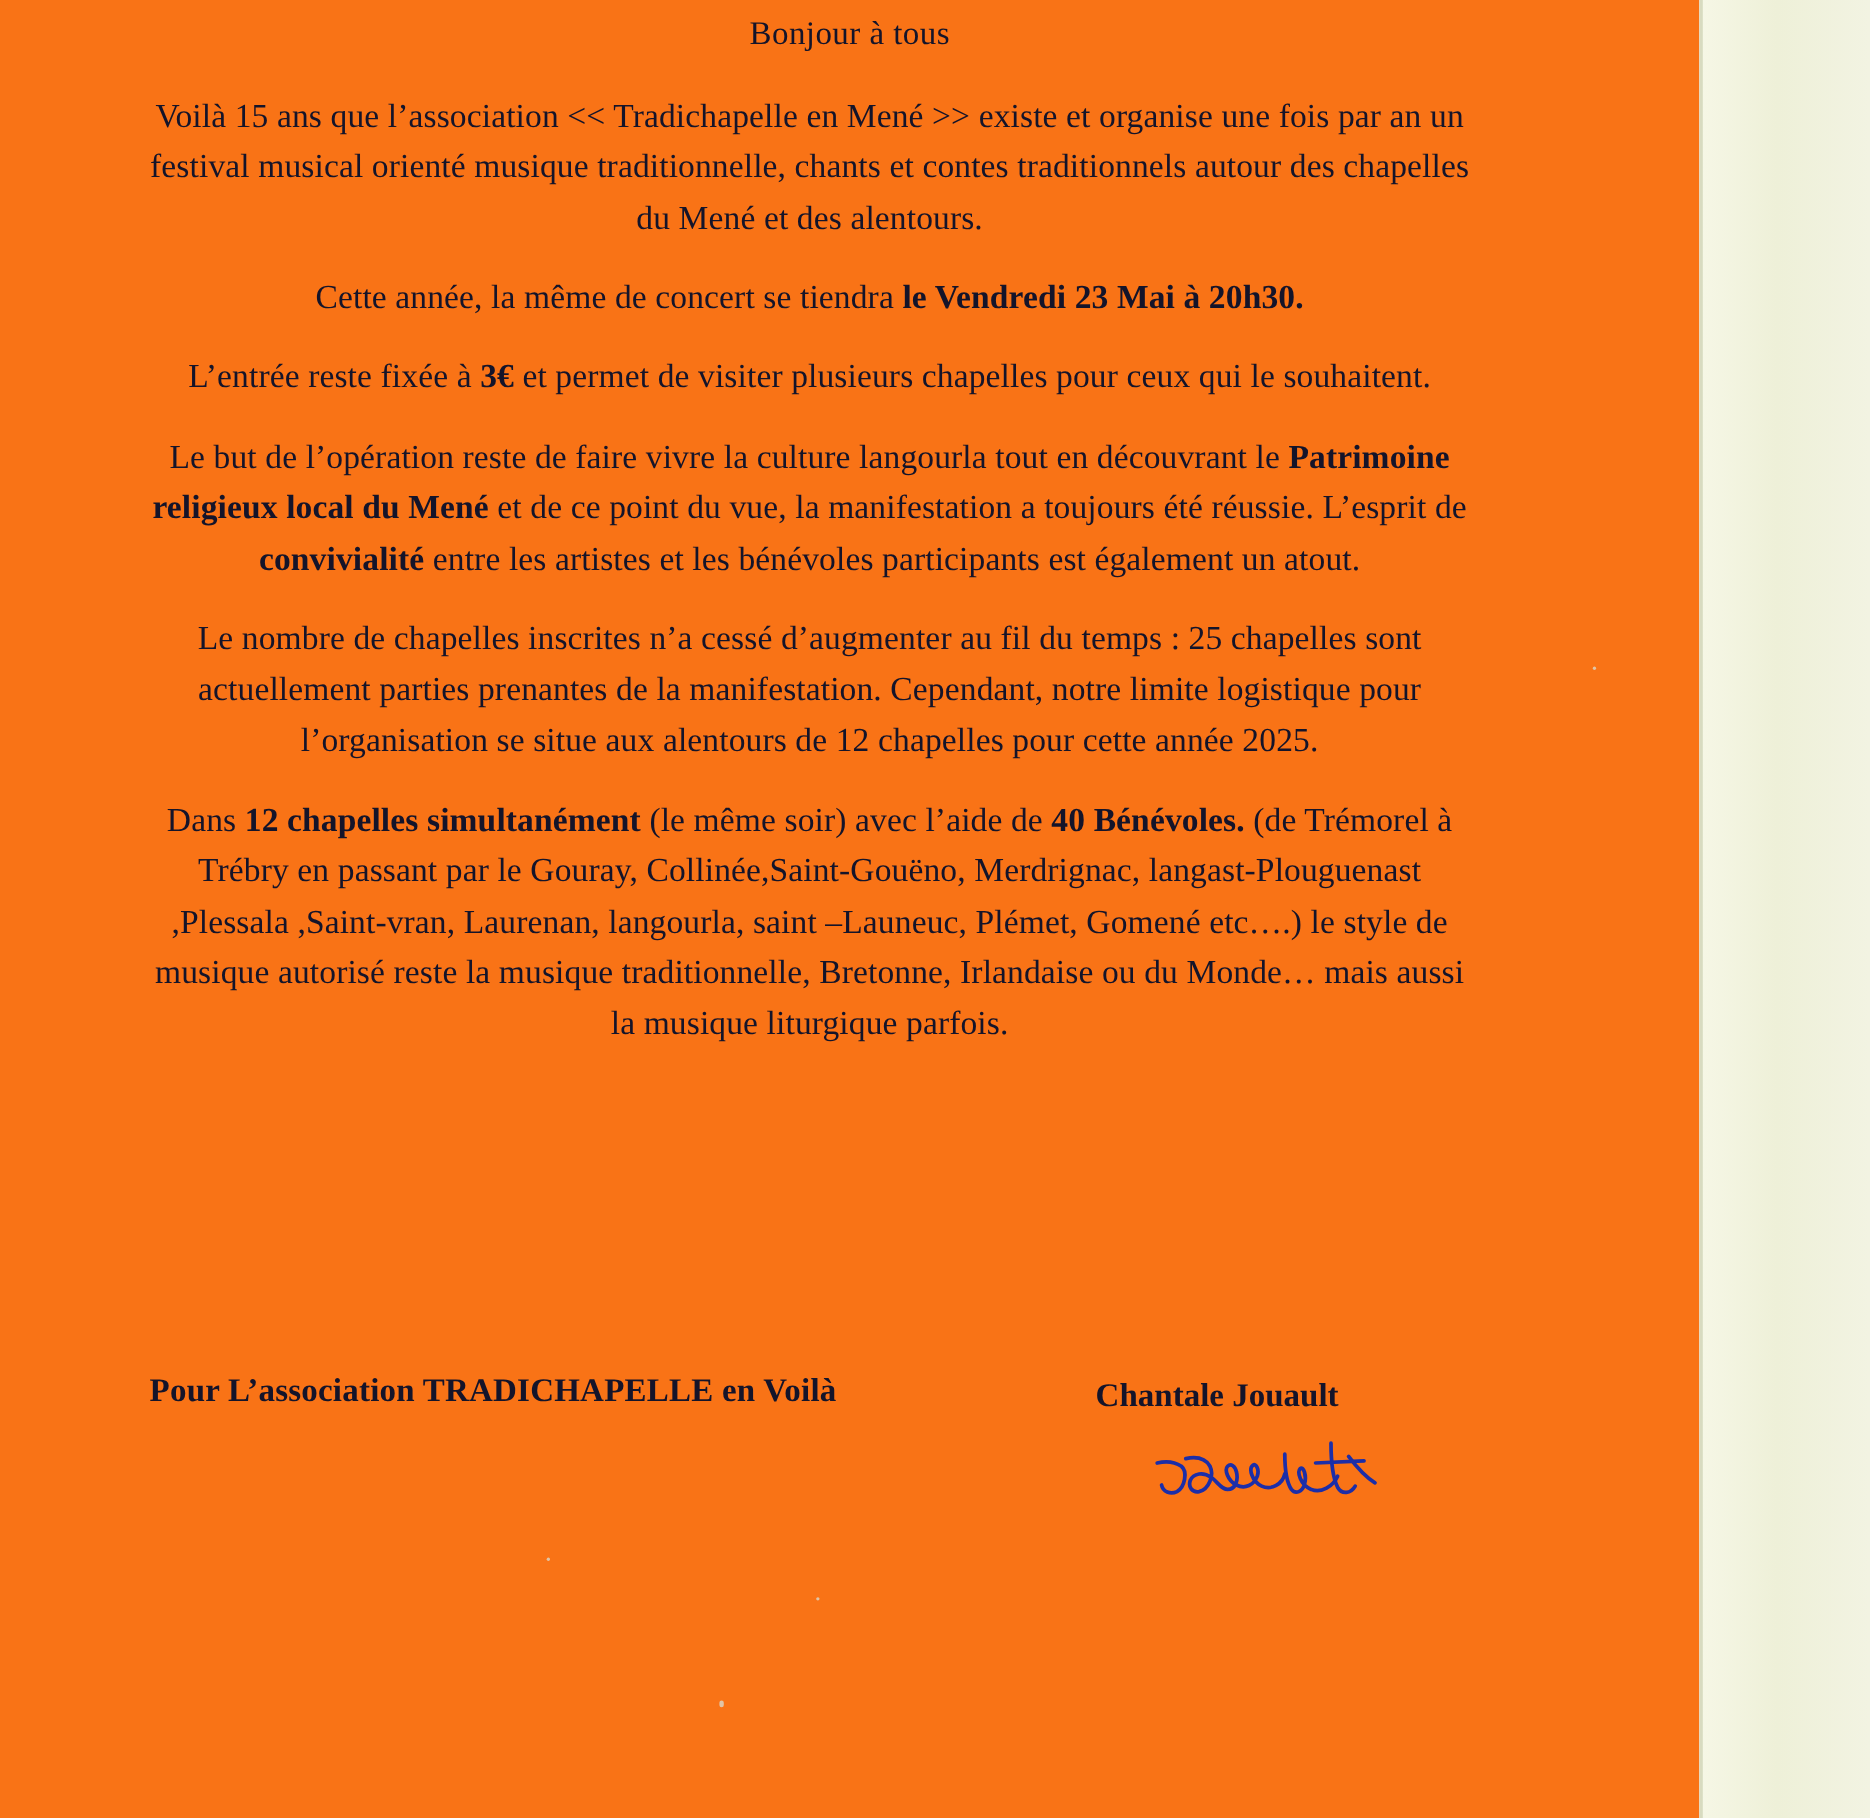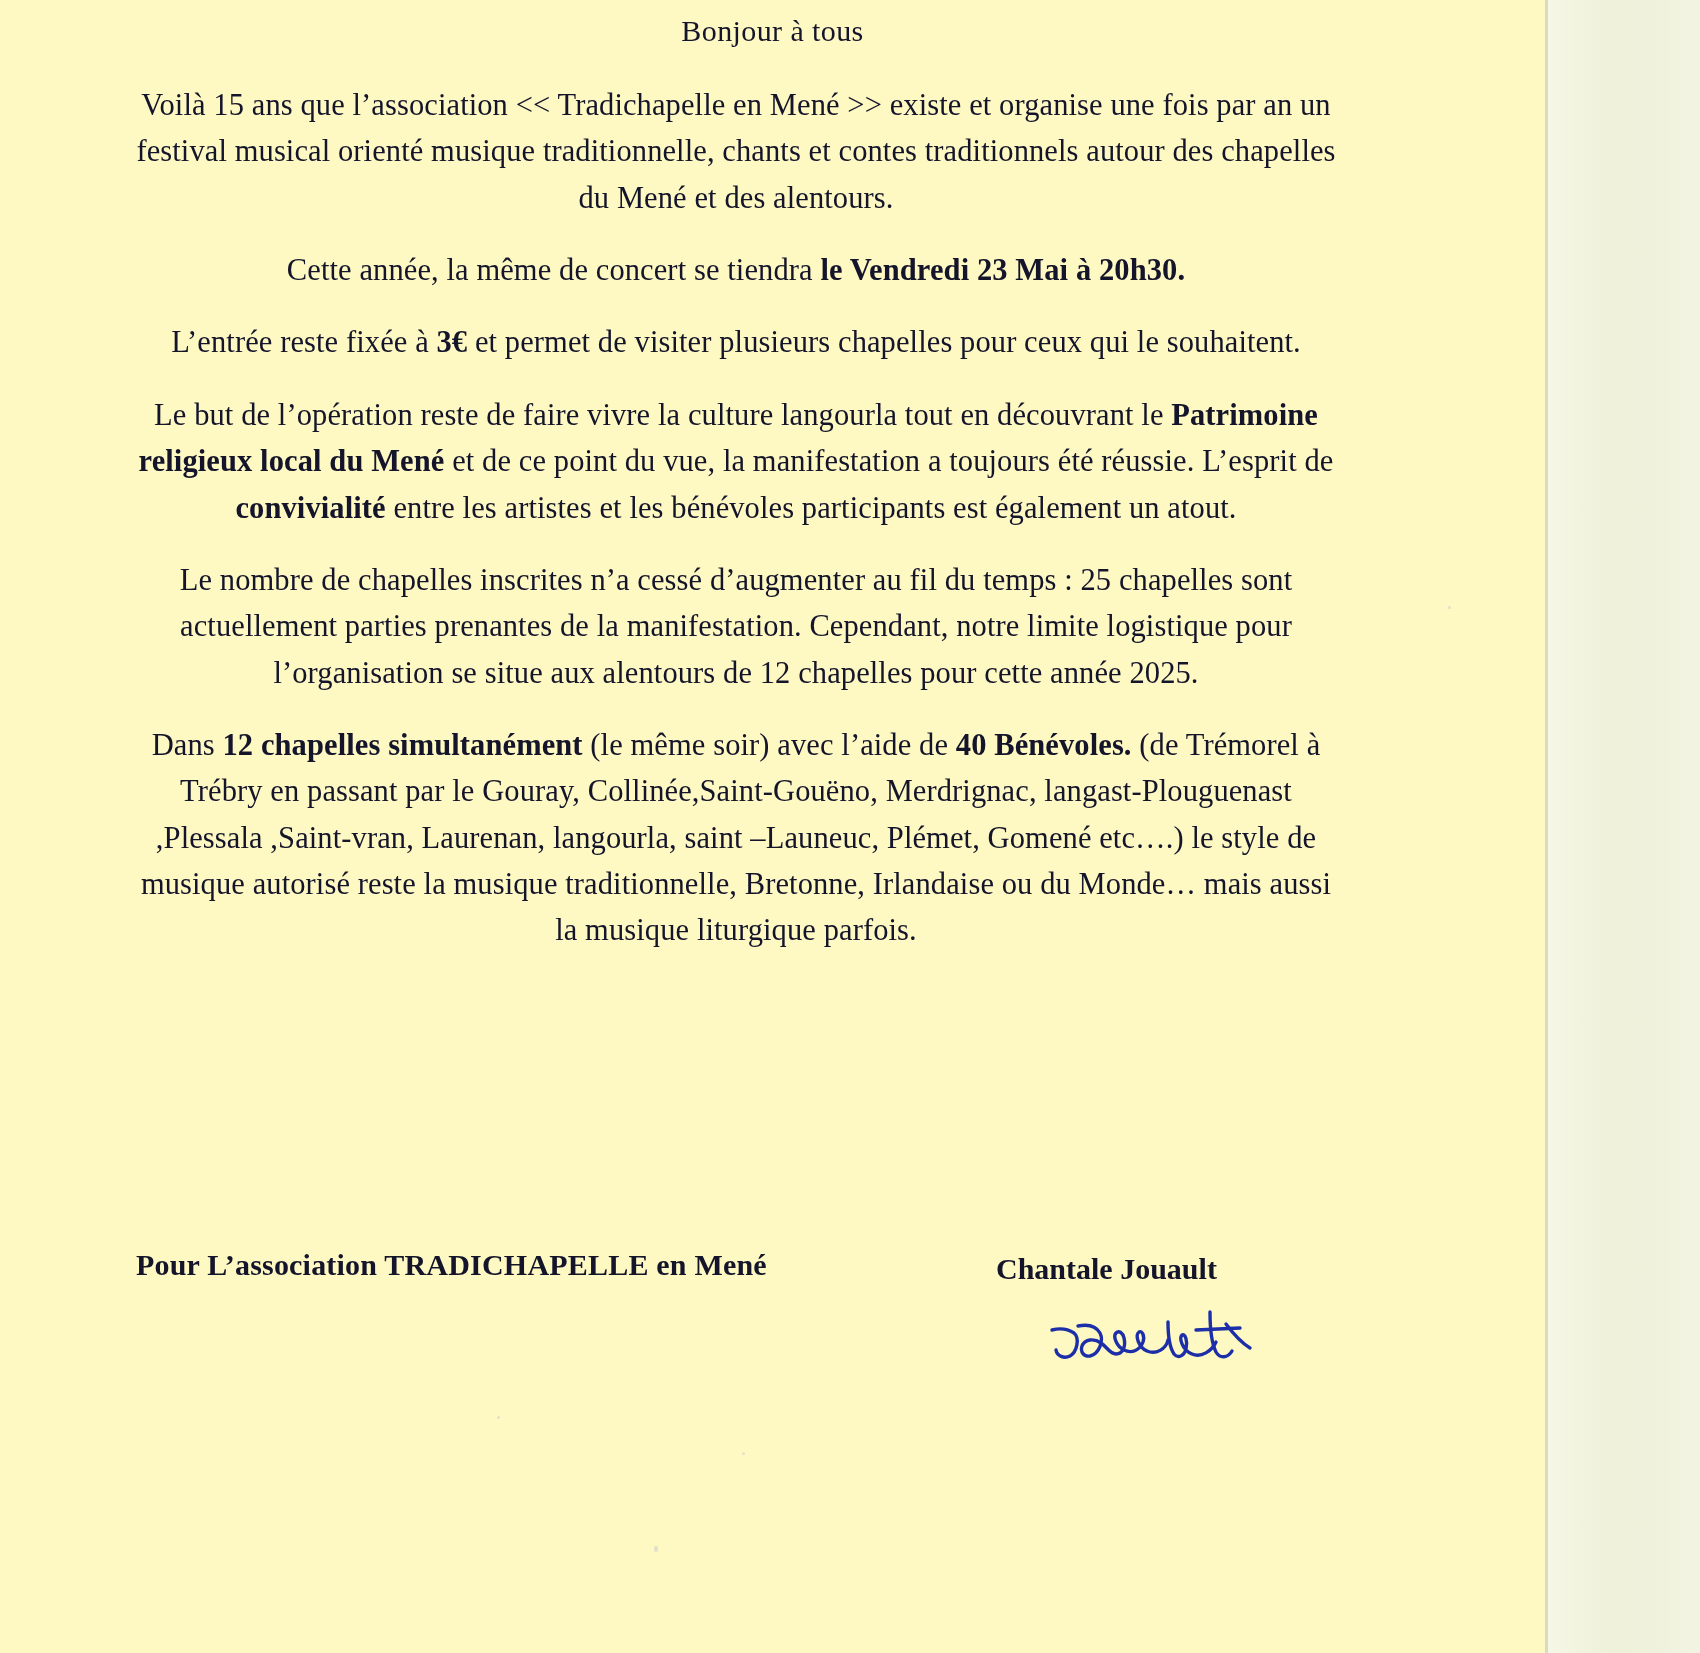--- a/index.html
+++ b/index.html
@@ -16,21 +16,21 @@
     position: relative;
     overflow: hidden;
   }
   
   .page {
     position: absolute;
     left: 0;
     top: 0;
     width: 1545px;
     height: 1653px;
-    background: #fef9c3;
+    background: #f97316;
     box-sizing: border-box;
   }
   
   .scan-margin {
     position: absolute;
     left: 1545px;
     top: 0;
     width: 155px;
     height: 1653px;
     background: linear-gradient(to right, #f6f7e6 0%, #eef0d8 45%, #f2f3e2 100%);
@@ -115,21 +115,21 @@
   <div class="content">
     <p class="para"><span>Voilà 15 ans que l’association &lt;&lt; Tradichapelle en Mené &gt;&gt; existe et organise une fois par an un festival musical orienté musique traditionnelle, chants et contes traditionnels autour des chapelles du Mené et des alentours.</span></p>
     <p class="para"><span>Cette année, la même de concert se tiendra </span><b>le Vendredi 23 Mai à 20h30.</b></p>
     <p class="para"><span>L’entrée reste fixée à </span><b>3€</b><span>  et permet de visiter plusieurs chapelles pour ceux qui le souhaitent.</span></p>
     <p class="para"><span>Le but de l’opération reste de faire vivre la culture langourla tout en découvrant le </span><b>Patrimoine  religieux local du Mené</b><span> et de ce point du vue, la manifestation a toujours été réussie. L’esprit de </span><b>convivialité</b><span> entre les artistes et les bénévoles participants est également un atout.</span></p>
     <p class="para"><span>Le nombre de chapelles inscrites  n’a cessé d’augmenter au fil du temps : 25 chapelles sont actuellement parties prenantes de la manifestation. Cependant, notre limite logistique pour l’organisation se situe aux alentours de 12 chapelles pour cette année 2025.</span></p>
     <p class="para"><span>Dans </span><b>12 chapelles simultanément</b><span> (le même soir) avec l’aide de </span><b>40 Bénévoles.</b><span> (de Trémorel à Trébry en passant par le Gouray, Collinée,Saint-Gouëno, Merdrignac, langast-Plouguenast ,Plessala ,Saint-vran, Laurenan, langourla, saint –Launeuc, Plémet, Gomené etc….) le style de  musique autorisé reste la musique traditionnelle, Bretonne, Irlandaise ou du Monde… mais aussi la musique liturgique parfois.</span></p>
   </div>
 
   <div class="signature-block">
-    <div class="assoc-line">Pour L’association TRADICHAPELLE en Mené</div>
+    <div class="assoc-line">Pour L’association TRADICHAPELLE en Voilà</div>
     <div class="signer-name">Chantale Jouault</div>
     <div class="handwritten-signature">
       <svg width="260" height="90" viewBox="0 0 260 90" aria-hidden="true">
         <g fill="none" stroke="#1c2ea8" stroke-width="3.4" stroke-linecap="round" stroke-linejoin="round">
           <path d="M8 28 C 16 26, 24 27, 30 31 C 36 36, 33 50, 26 54 C 20 57, 13 54, 12 48"></path>
           <path d="M34 24 C 44 22, 52 24, 56 31 C 60 39, 55 52, 46 54 C 40 55, 36 50, 38 44 C 41 37, 50 36, 57 41 C 63 45, 66 52, 72 52 C 79 52, 82 44, 80 36 C 79 31, 75 28, 72 31 C 69 34, 72 44, 80 48 C 88 52, 96 48, 99 40 C 101 34, 98 28, 95 30 C 91 33, 94 45, 103 49 C 112 53, 122 47, 124 38"></path>
           <path d="M124 20 C 124 34, 126 46, 130 52 C 134 57, 140 54, 142 47 C 144 39, 141 31, 138 33 C 135 36, 138 48, 148 52 C 157 56, 168 49, 172 40"></path>
           <path d="M166 10 C 166 26, 168 42, 172 50 C 176 57, 184 56, 188 49"></path>
           <path d="M152 28 L 196 26"></path>
           <path d="M182 22 C 188 30, 196 40, 206 46"></path>

